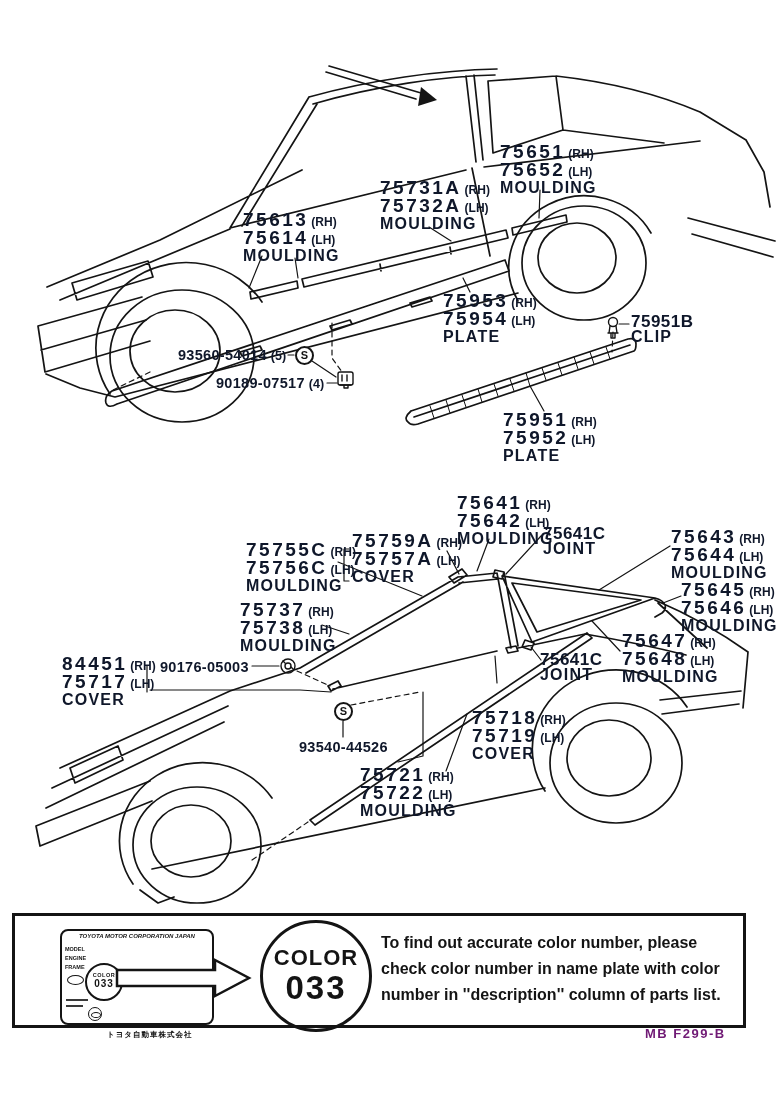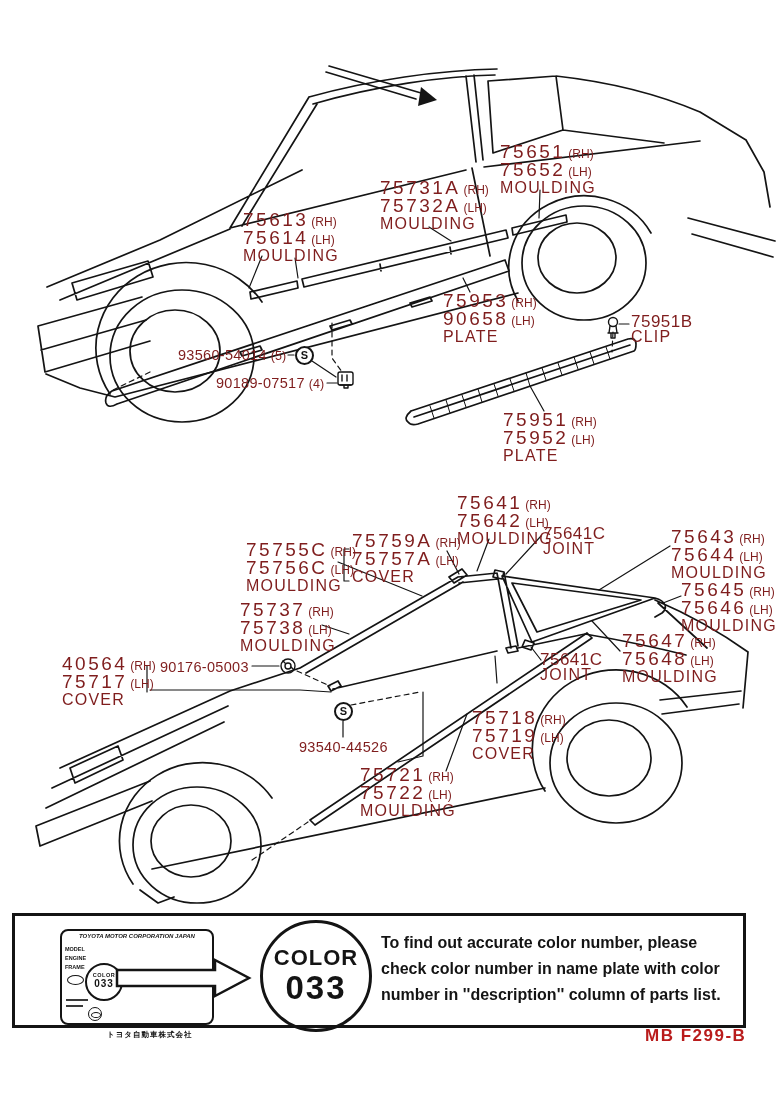--- a/index.html
+++ b/index.html
@@ -1,19 +1,19 @@
 <!DOCTYPE html>
 <html><head>
 <meta charset="utf-8">
 <style>
   html,body{margin:0;padding:0;background:#e8e8e8;}
   #page{position:relative;width:776px;height:1110px;background:#ffffff;overflow:hidden;
         font-family:"Liberation Sans",sans-serif;}
   #art{position:absolute;left:0;top:0;z-index:1;}
-  .plabel{position:absolute;z-index:2;font-weight:normal;color:#7f1d1d;white-space:nowrap;line-height:15px;}
+  .plabel{position:absolute;z-index:2;font-weight:bold;color:#0f172a;white-space:nowrap;line-height:15px;}
   .plabel .num{font-size:19px;letter-spacing:2.5px;}
   .plabel .nummd{font-size:17px;letter-spacing:0.5px;}
   .plabel .numsm{font-size:14.5px;letter-spacing:0.3px;}
   .plabel .side{font-size:12px;letter-spacing:0;margin-left:3px;}
   .plabel .qty{font-size:12.5px;margin-left:4px;}
   .plabel .cap{font-size:16px;letter-spacing:1.2px;line-height:12px;margin-top:2px;}
   .scircle{position:absolute;z-index:2;width:15px;height:15px;border:2px solid #141414;border-radius:50%;
            text-align:center;font-weight:bold;font-size:11px;line-height:15px;color:#141414;background:#fff;}
   
   #color-panel{position:absolute;left:12px;top:913px;width:728px;height:109px;border:3px solid #141414;z-index:2;background:#fff;}
@@ -27,21 +27,21 @@
   .np-scribble{position:absolute;height:2px;background:#3a3a3a;}
   #np-logo{position:absolute;left:26px;top:76px;width:12px;height:12px;border:1.5px solid #141414;border-radius:50%;}
   #np-logo div{position:absolute;left:2px;top:4px;width:8px;height:4px;border:1px solid #141414;border-radius:50%;}
   #np-company{position:absolute;left:45px;top:79px;font-size:7.5px;font-weight:bold;color:#141414;letter-spacing:1px;margin-top:20px;}
   #arrow-svg{position:absolute;left:94px;top:40px;}
   #big-circle{position:absolute;left:245px;top:4px;width:106px;height:106px;border:3px solid #141414;border-radius:50%;text-align:center;color:#141414;}
   #big-circle .l{font-size:22px;font-weight:bold;letter-spacing:1px;margin-top:22px;}
   #big-circle .v{font-size:33px;font-weight:bold;letter-spacing:2px;line-height:34px;}
   #note-text{position:absolute;left:366px;top:14px;color:#141414;font-size:16px;font-weight:bold;}
   #note-text div{line-height:26px;white-space:nowrap;}
-  #figure-code{position:absolute;left:645px;top:1026px;z-index:2;font-size:17px;font-weight:bold;letter-spacing:1.5px;color:#b91c1c;}
+  #figure-code{position:absolute;left:645px;top:1026px;z-index:2;font-size:13px;font-weight:bold;letter-spacing:1.5px;color:#701a75;}
 </style>
 </head>
 <body>
 
 <div id="page">
 
 <svg id="art" width="776" height="1110" viewBox="0 0 776 1110" xmlns="http://www.w3.org/2000/svg">
   <g stroke="#141414" fill="none" stroke-width="1.7" stroke-linecap="round" stroke-linejoin="round">
 
     <g>
@@ -140,21 +140,21 @@
   <div class="row"><span class="num">75732A</span><span class="side">(LH)</span></div>
   <div class="cap">MOULDING</div>
 </div>
 <div class="plabel" style="left:500px;top:144px">
   <div class="row"><span class="num">75651</span><span class="side">(RH)</span></div>
   <div class="row"><span class="num">75652</span><span class="side">(LH)</span></div>
   <div class="cap">MOULDING</div>
 </div>
 <div class="plabel" style="left:443px;top:293px">
   <div class="row"><span class="num">75953</span><span class="side">(RH)</span></div>
-  <div class="row"><span class="num">90658</span><span class="side">(LH)</span></div>
+  <div class="row"><span class="num">75954</span><span class="side">(LH)</span></div>
   <div class="cap">PLATE</div>
 </div>
 <div class="plabel" style="left:178px;top:347px">
   <div class="row"><span class="numsm">93560-54014</span><span class="qty">(5)</span></div>
 </div>
 <div class="scircle" style="left:295px;top:346px"><span>S</span></div>
 <div class="plabel" style="left:216px;top:375px">
   <div class="row"><span class="numsm">90189-07517</span><span class="qty">(4)</span></div>
 </div>
 <div class="plabel" style="left:631px;top:314px">
@@ -204,21 +204,21 @@
 <div class="plabel" style="left:622px;top:633px">
   <div class="row"><span class="num">75647</span><span class="side">(RH)</span></div>
   <div class="row"><span class="num">75648</span><span class="side">(LH)</span></div>
   <div class="cap">MOULDING</div>
 </div>
 <div class="plabel" style="left:540px;top:652px">
   <div class="row"><span class="nummd">75641C</span></div>
   <div class="cap">JOINT</div>
 </div>
 <div class="plabel" style="left:62px;top:656px">
-  <div class="row"><span class="num">40564</span><span class="side">(RH)</span></div>
+  <div class="row"><span class="num">84451</span><span class="side">(RH)</span></div>
   <div class="row"><span class="num">75717</span><span class="side">(LH)</span></div>
   <div class="cap">COVER</div>
 </div>
 <div class="plabel" style="left:160px;top:659px">
   <div class="row"><span class="numsm">90176-05003</span></div>
 </div>
 <div class="plabel" style="left:472px;top:710px">
   <div class="row"><span class="num">75718</span><span class="side">(RH)</span></div>
   <div class="row"><span class="num">75719</span><span class="side">(LH)</span></div>
   <div class="cap">COVER</div>

